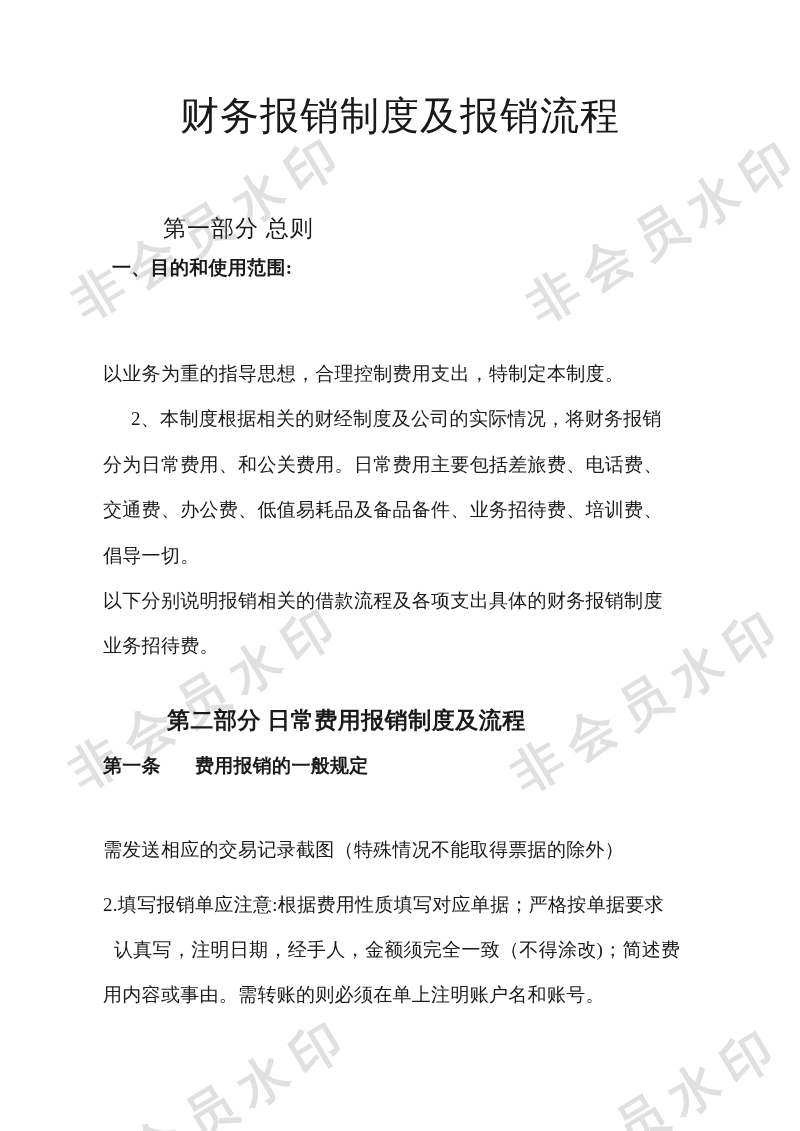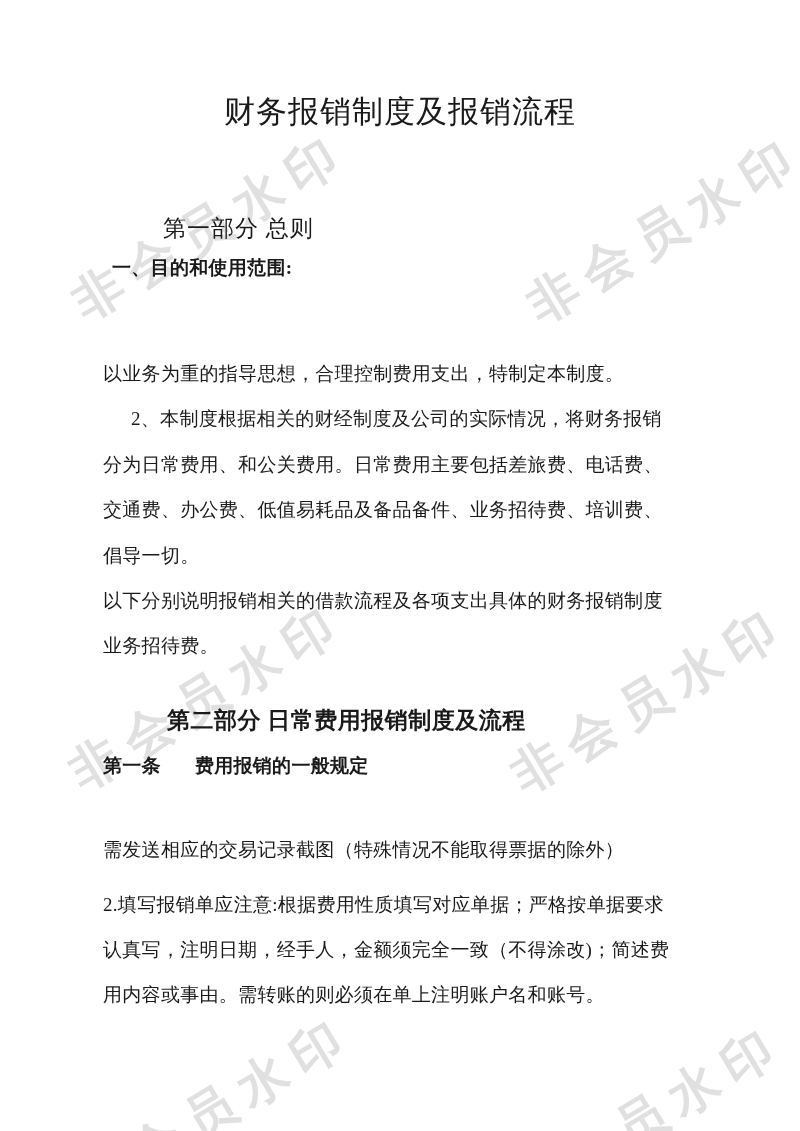--- a/index.html
+++ b/index.html
@@ -32,40 +32,40 @@
     position: absolute;
     white-space: nowrap;
     color: #1a1a1a;
     font-size: 19px;
     line-height: 1.15;
     letter-spacing: 0.3px;
   }
   .doc-title {
     left: 0; right: 0; top: 94px;
     text-align: center;
-    font-size: 31px;
+    font-size: 39px;
     letter-spacing: 1px;
   }
   .h-part1 { left: 163px; top: 216px; font-size: 23px; letter-spacing: 1px; }
   .h-purpose { left: 112px; top: 257px; font-weight: 700; }
   .b1 { left: 131px; top: 318px; }
   .b2 { left: 103px; top: 363px; }
   .b3 { left: 131px; top: 408px; }
   .b4 { left: 103px; top: 454px; }
   .b5 { left: 103px; top: 499px; }
   .b6 { left: 103px; top: 545px; }
   .b7 { left: 103px; top: 590px; }
   .b8 { left: 103px; top: 635px; }
   .h-part2 { left: 167px; top: 708px; font-size: 23px; font-weight: 700; letter-spacing: 0.5px; text-align: center; }
   .h-article { left: 103px; top: 755px; font-weight: 700; }
   .h-article .tab-gap { display: inline-block; width: 34px; }
   .c1 { left: 103px; top: 797px; }
   .c2 { left: 103px; top: 839px; }
   .c3 { left: 103px; top: 894px; }
-  .c4 { left: 103px; top: 939px; text-align: center; }
+  .c4 { left: 114px; top: 939px; text-align: center; }
   .c5 { left: 103px; top: 984px; }
 </style>
 </head>
 <body>
 
 <div class="page">
 
   <div class="wm-layer">
     <div class="wm" style="left: 210px; top: 227px; color: rgb(224, 224, 224); transform: translate(-50%, -50%) rotate(-31deg);">非会员水印</div>
     <div class="wm" style="left: 665px; top: 230px; color: rgb(224, 224, 224); transform: translate(-50%, -50%) rotate(-31deg);">非会员水印</div>

